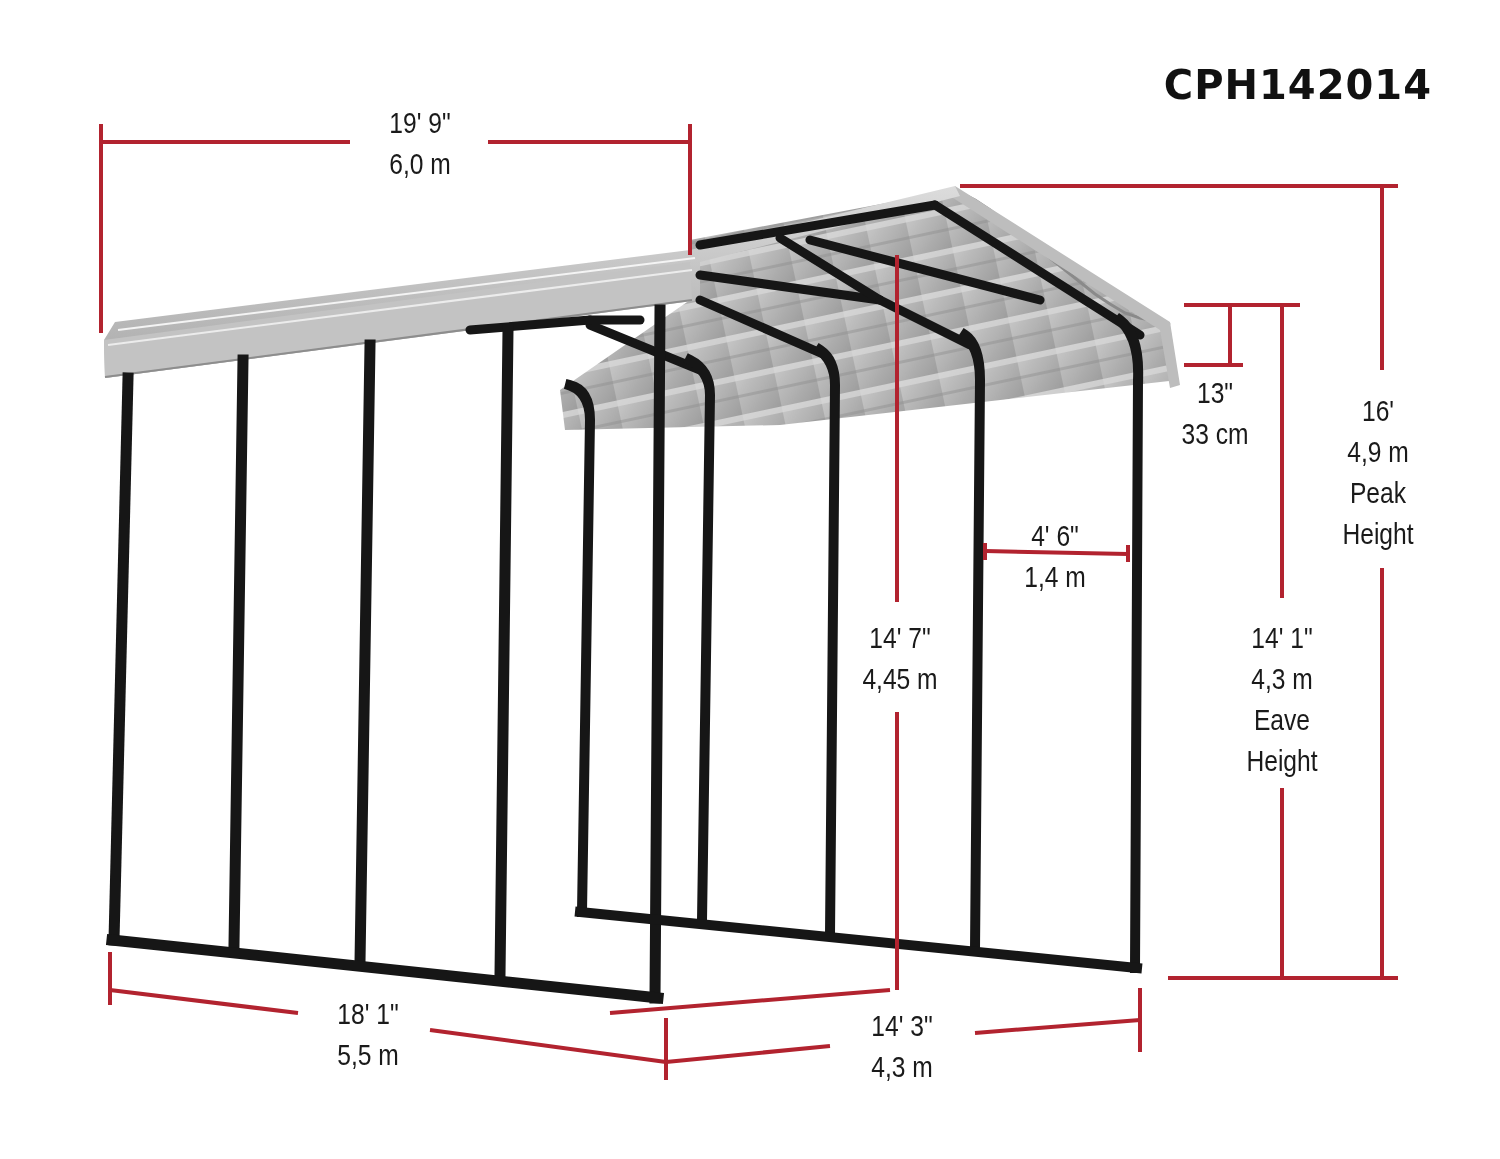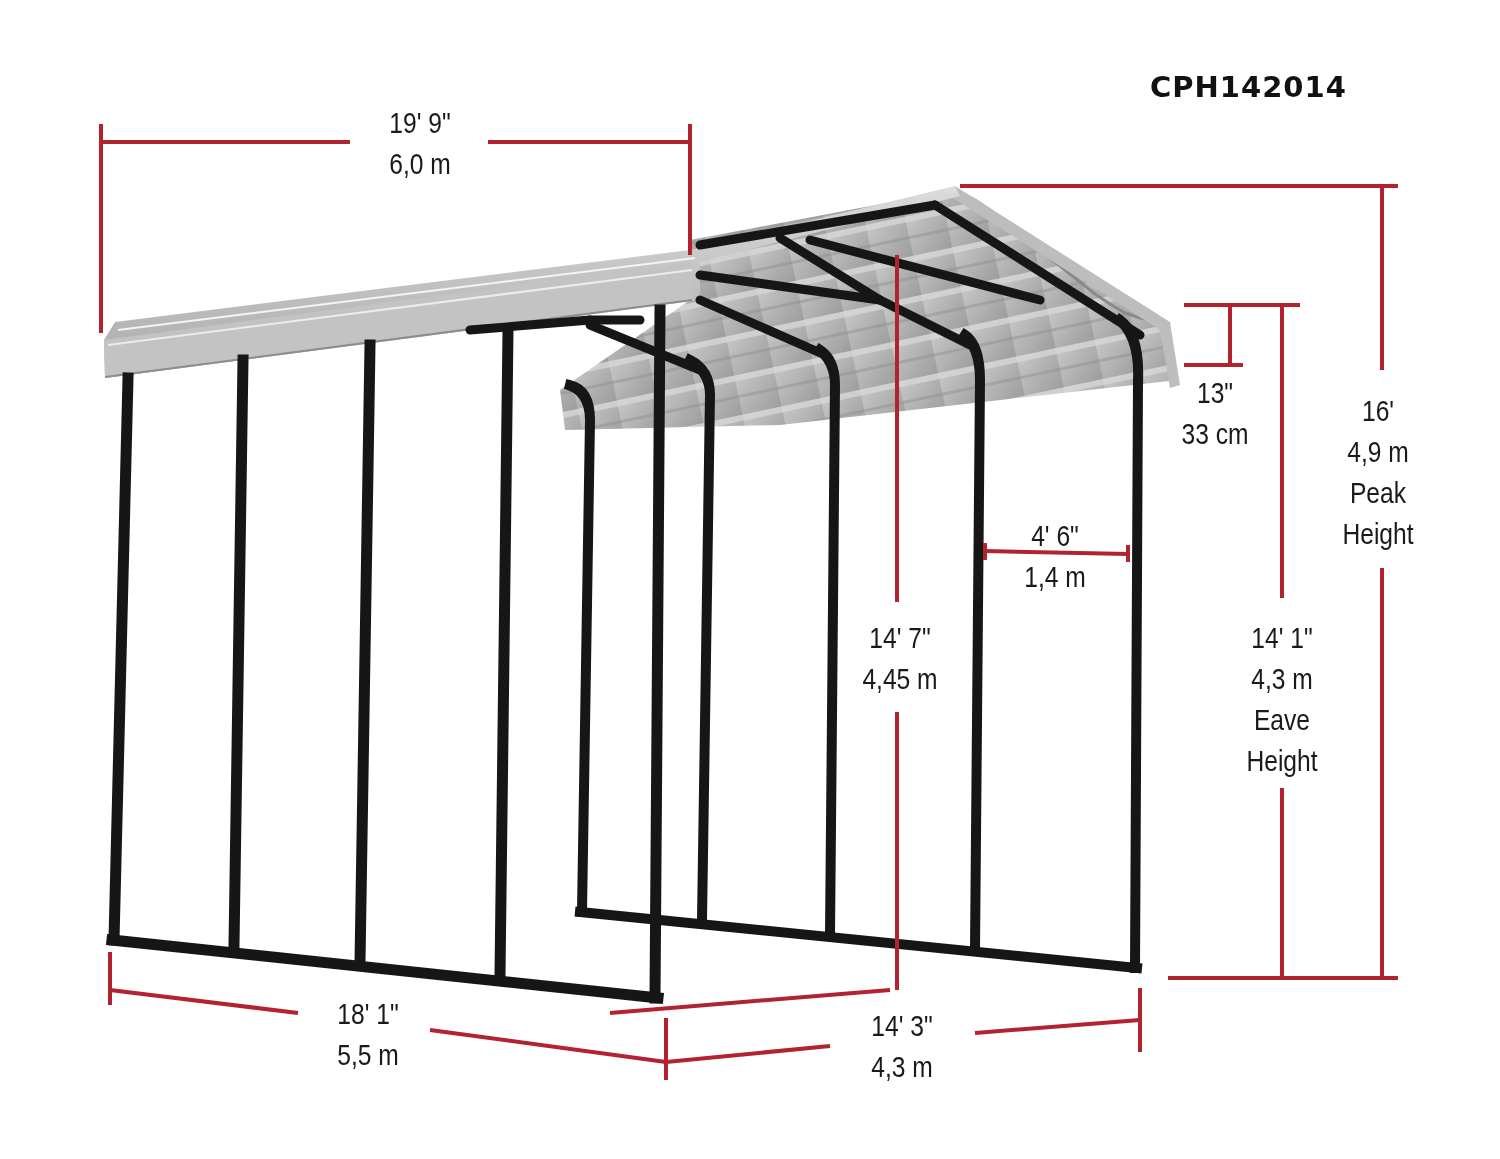--- a/index.html
+++ b/index.html
@@ -1,20 +1,20 @@
 <!DOCTYPE html>
 <html><head>
   <meta charset="utf-8">
   <style>
     html, body { margin: 0; padding: 0; background: #ffffff; }
     body { width: 1500px; height: 1159px; position: relative; overflow: hidden; font-family: "Liberation Sans", sans-serif; }
     #diagram { position: absolute; left: 0; top: 0; width: 1500px; height: 1159px; }
     .model-title {
-      position: absolute; left: 1150px; top: 62px; width: 282px; 
-      font-family: "DejaVu Sans", sans-serif; font-weight: bold; font-size: 29px; letter-spacing: 1px; color: #111111; margin-top: 8px;
+      position: absolute; left: 1150px; top: 62px; width: 282px; text-align: right;
+      font-family: "DejaVu Sans", sans-serif; font-weight: bold; font-size: 40px; letter-spacing: 1px; color: #111111;
     }
     .dim-label {
       position: absolute; text-align: center; color: #1a1a1a;
       font-family: "Liberation Sans Narrow", "Liberation Sans", sans-serif;
       font-size: 30px; line-height: 41px; transform: scaleX(0.82); transform-origin: center top;
       white-space: nowrap;
     }
     .dim-label span { display: block; }
   </style>
 </head>

